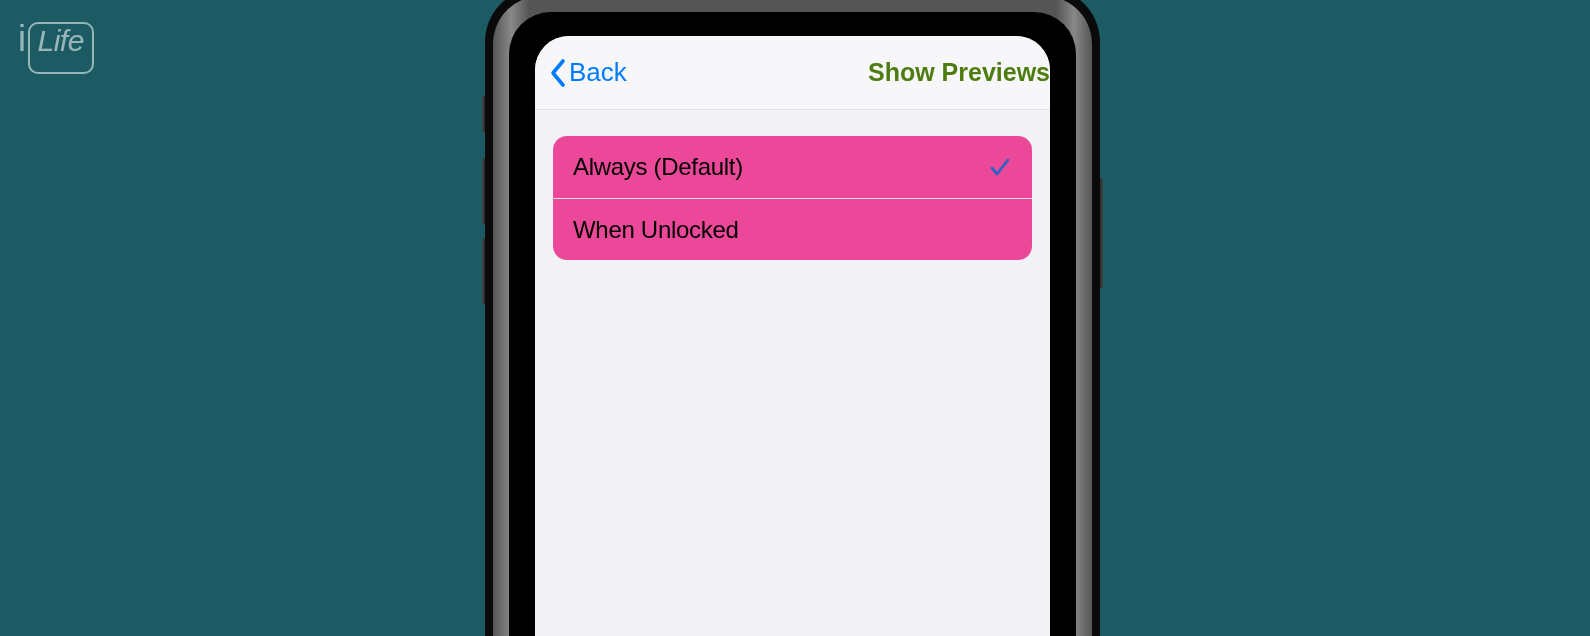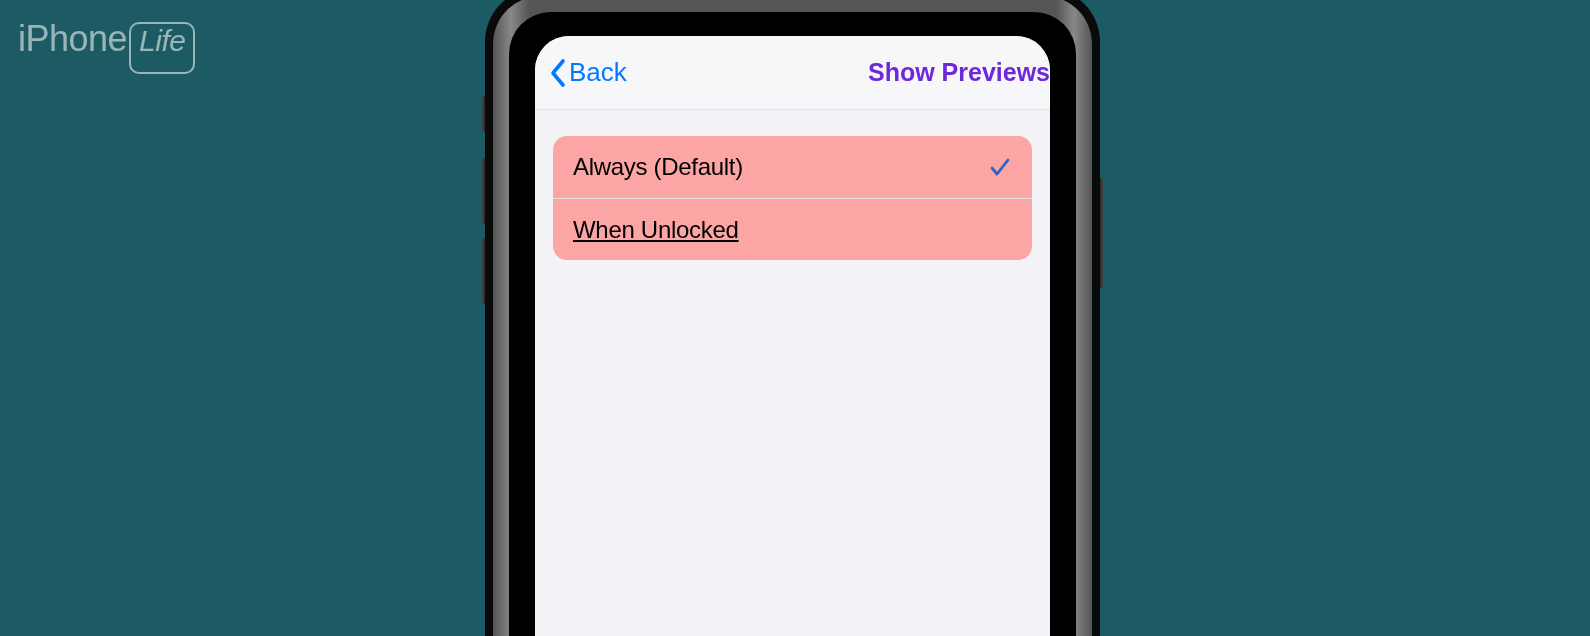--- a/index.html
+++ b/index.html
@@ -116,60 +116,58 @@
       display: flex;
       align-items: center;
     }
     .back-btn span {
       font-size: 26px;
       font-weight: 400;
     }
     .nav-title {
       font-size: 25px;
       font-weight: 600;
-      color: #6d28d9;
+      color: #4d7c0f;
     }
     
     .content {
       padding: 26px 18px 0 18px;
     }
     .list-group {
-      background: #fca5a5;
+      background: #ec4899;
       border-radius: 14px;
       overflow: hidden;
     }
     .list-row {
       display: flex;
       align-items: center;
       justify-content: space-between;
       padding: 0 20px;
       height: 62px;
       cursor: pointer;
     }
     .list-row + .list-row {
       border-top: 1px solid #e0e0e4;
-      text-decoration: underline;
     }
     .list-label {
       font-size: 24px;
       color: #000;
       letter-spacing: -0.3px;
     }
     .check-icon {
       color: #2f62c5;
       display: flex;
       align-items: center;
     }
   </style>
 </head>
 <body>
 
 <div class="watermark">
   <span>i</span>
-    <span>Phone</span>
     <span class="life-box">Life</span>
 </div>
 
 <div class="phone-container">
   <div class="side-btn left1"></div>
   <div class="side-btn left2"></div>
   <div class="side-btn left3"></div>
   <div class="side-btn right1"></div>
   <div class="phone-frame-outer">
     <div class="phone-frame-mid">

